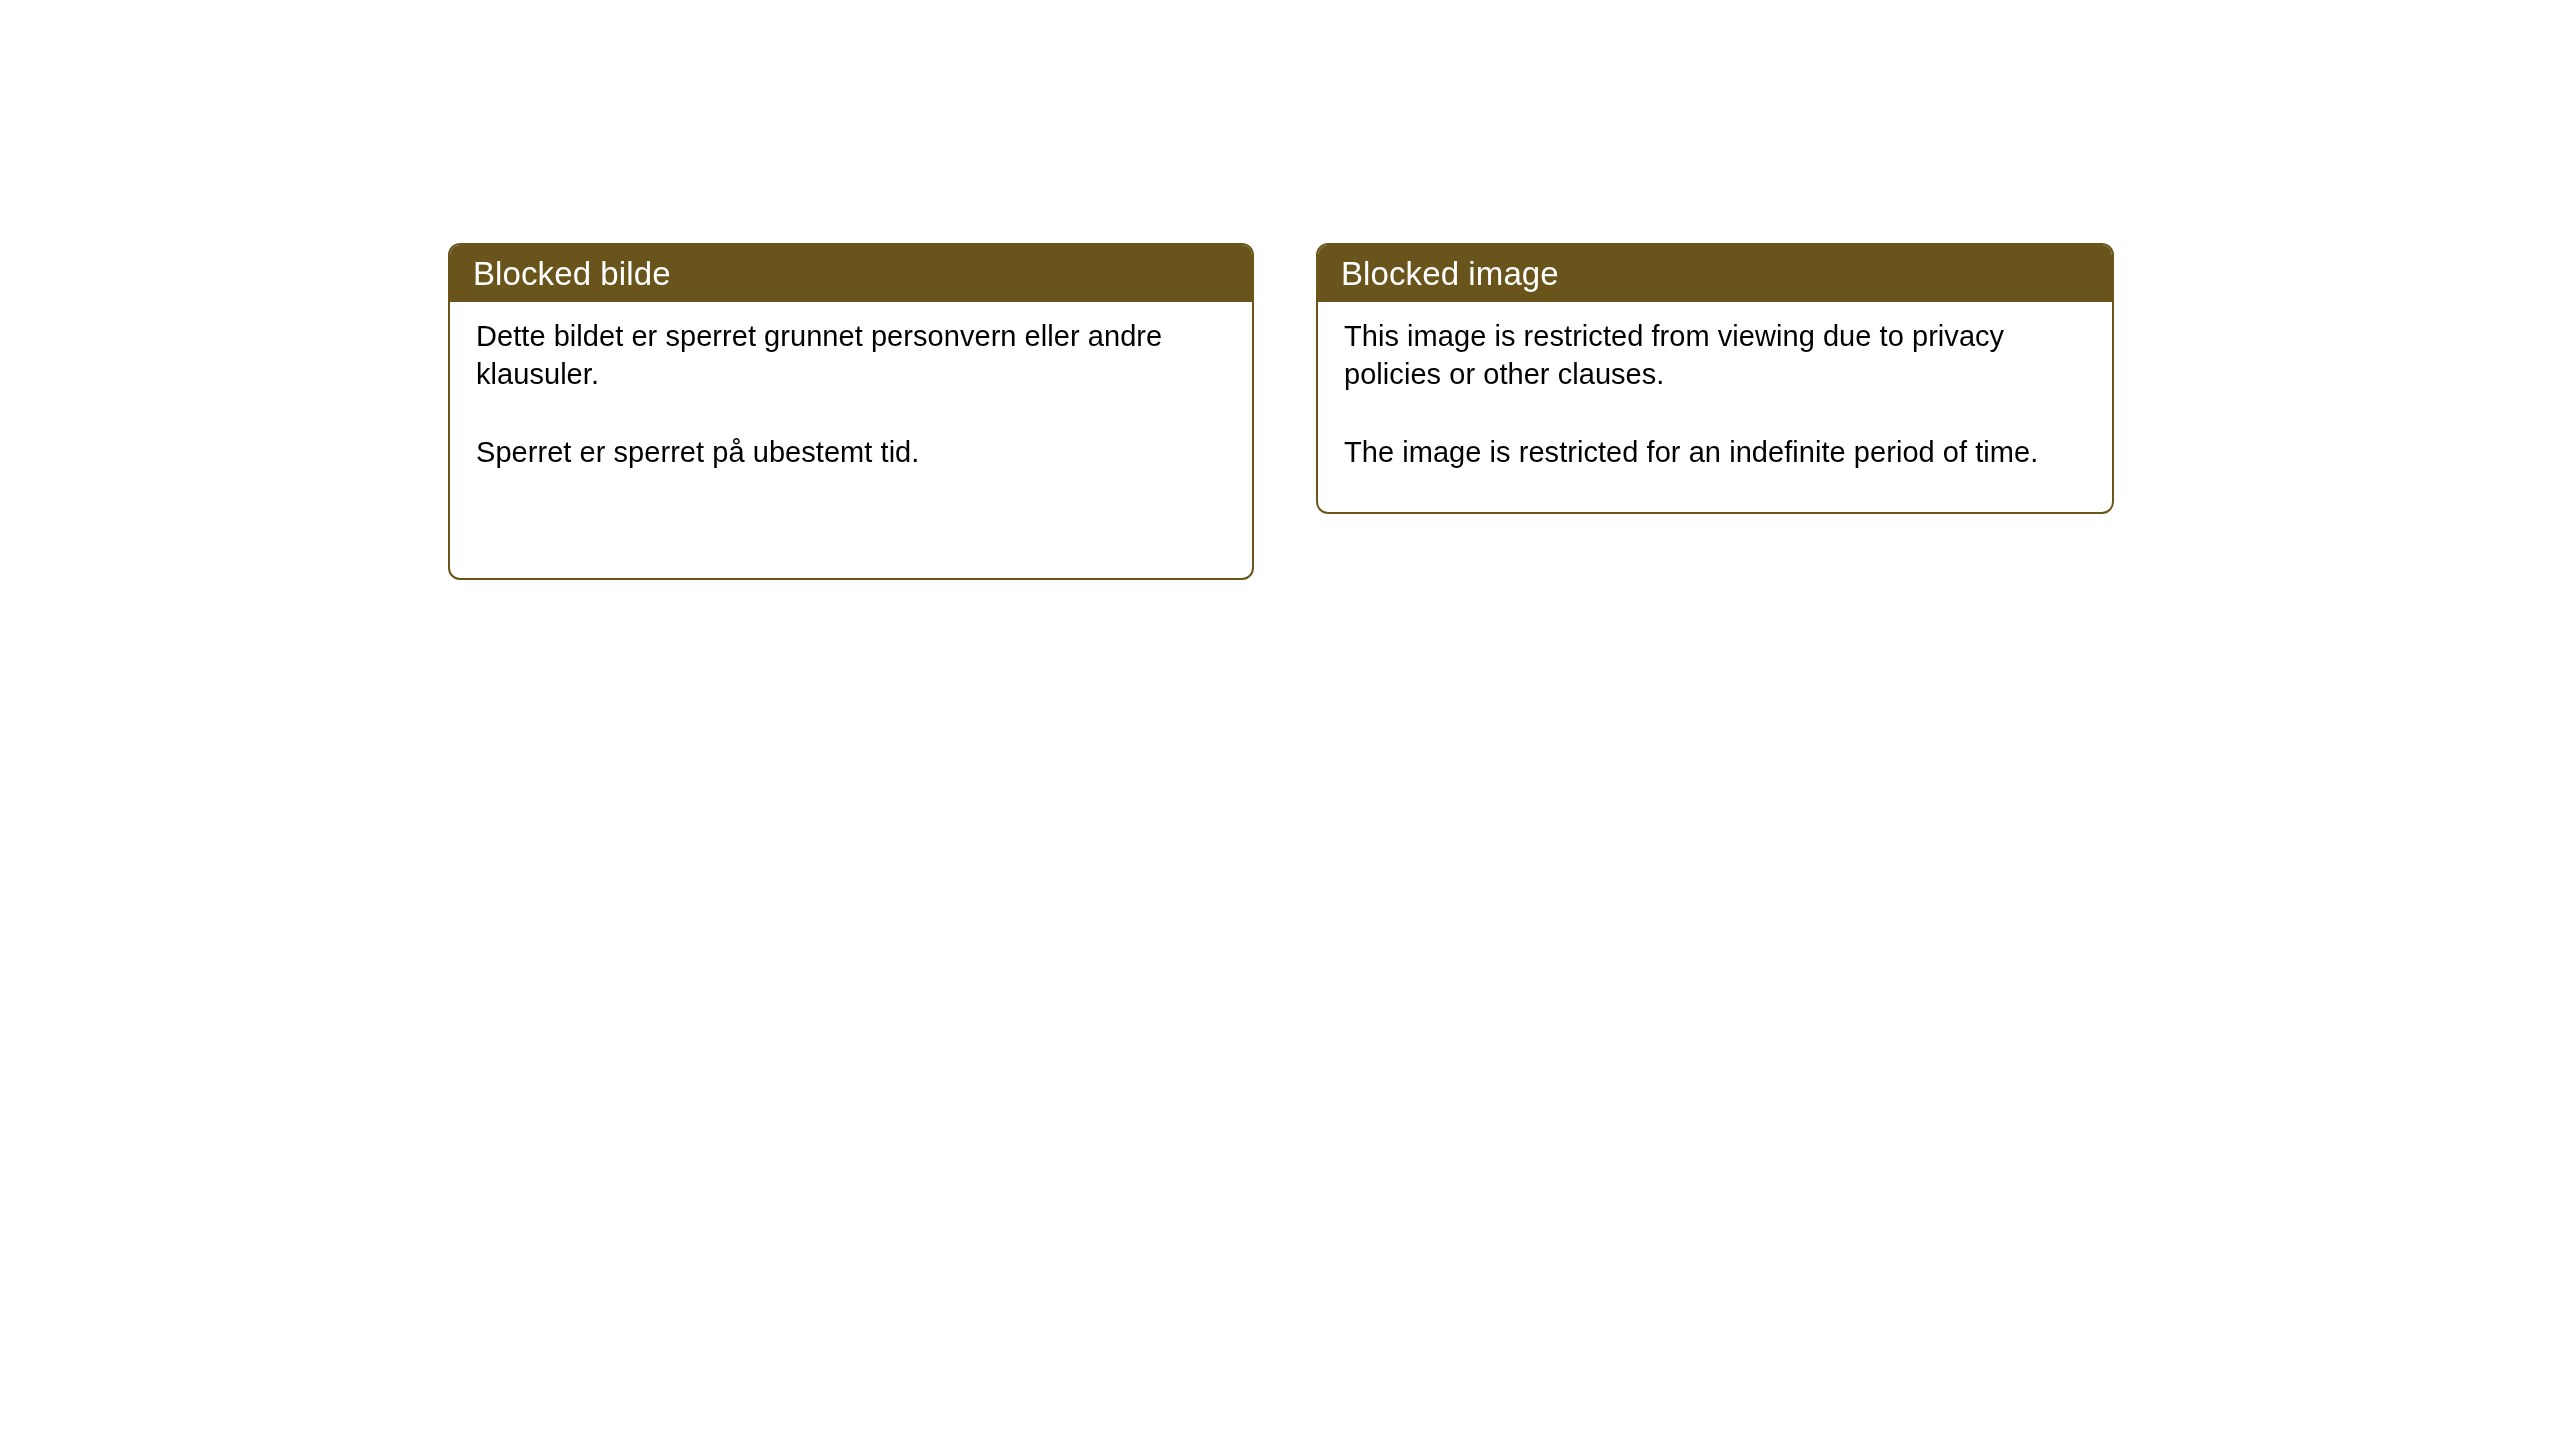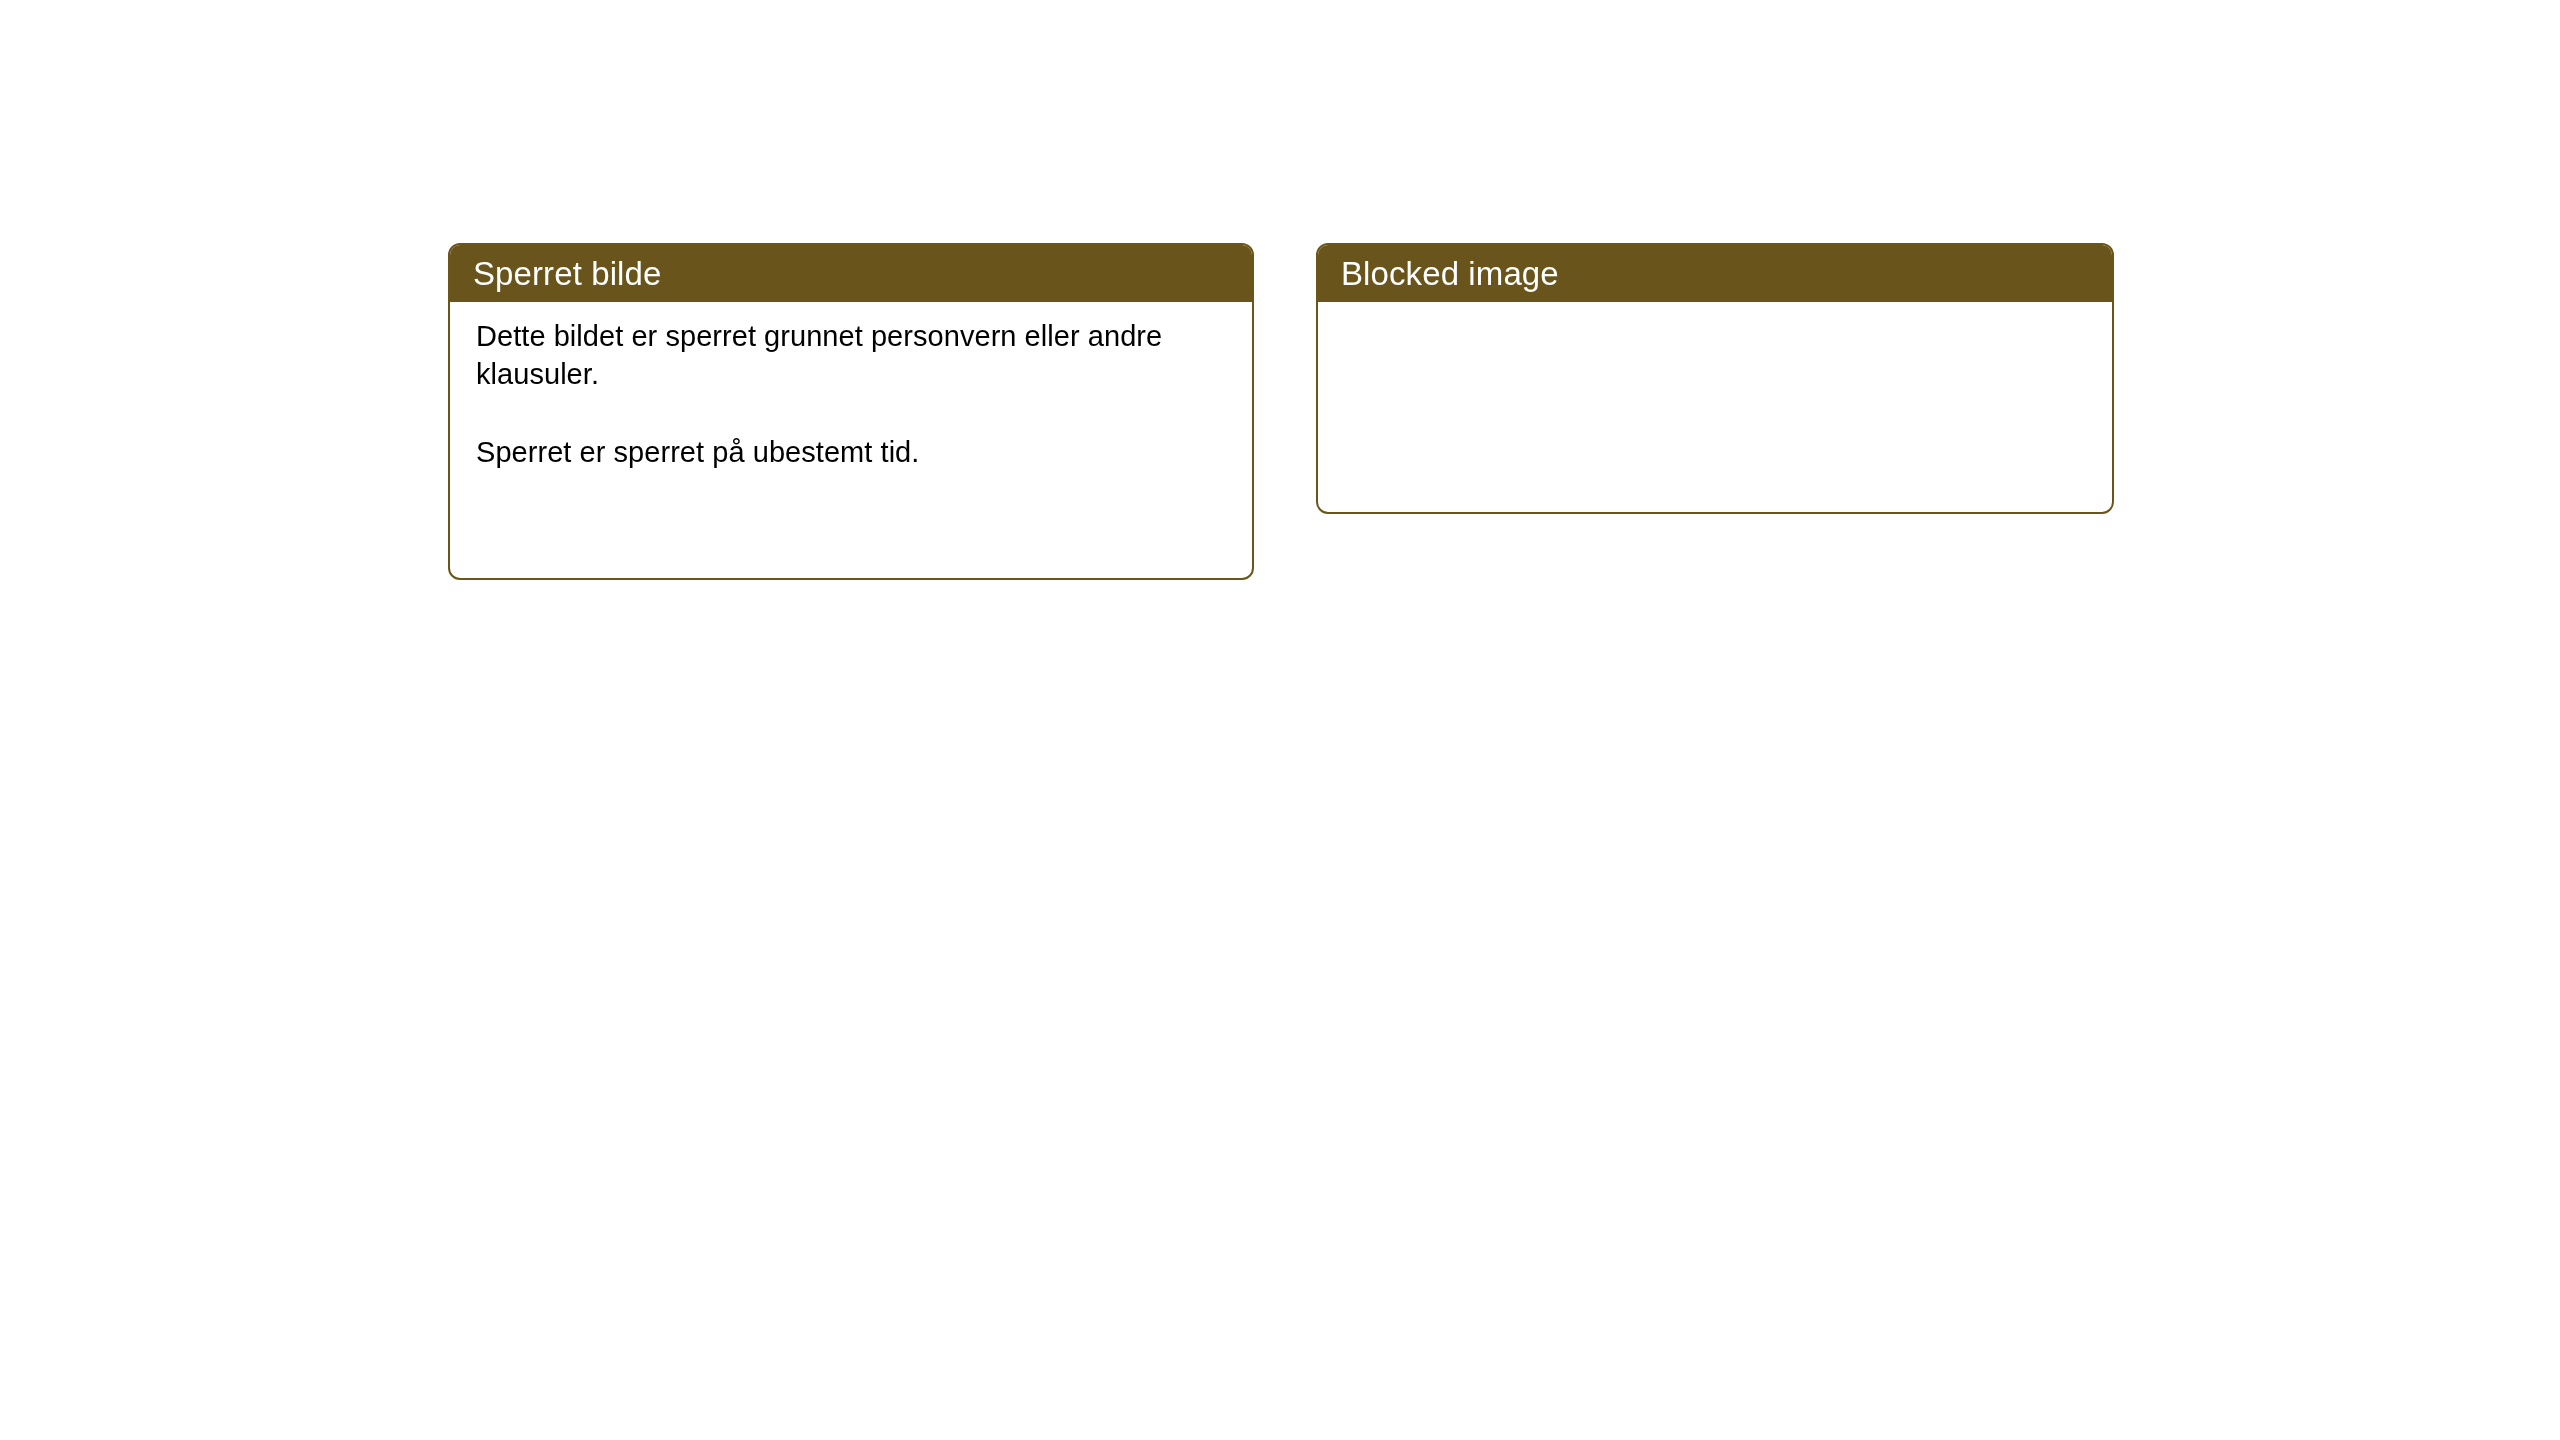--- a/index.html
+++ b/index.html
@@ -87,27 +87,31 @@
     max-width: 720px;
   }
 </style>
 </head>
 <body>
 
 <div id="stage">
 
   <section class="notice-card card-no">
     <header class="card-header">
-      <h2 class="card-header-title">Sperret bilde</h2>
+      <h2 class="card-header-title">Blocked bilde</h2>
     </header>
     <div class="card-body">
       <p class="card-paragraph">Dette bildet er sperret grunnet personvern eller andre klausuler.</p>
       <p class="card-paragraph">Sperret er sperret på ubestemt tid.</p>
     </div>
   </section>
 
   <section class="notice-card card-en">
     <header class="card-header">
       <h2 class="card-header-title">Blocked image</h2>
     </header>
+    <div class="card-body">
+      <p class="card-paragraph">This image is restricted from viewing due to privacy policies or other clauses.</p>
+      <p class="card-paragraph">The image is restricted for an indefinite period of time.</p>
+    </div>
   </section>
 
 </div>
 
 </body></html>

